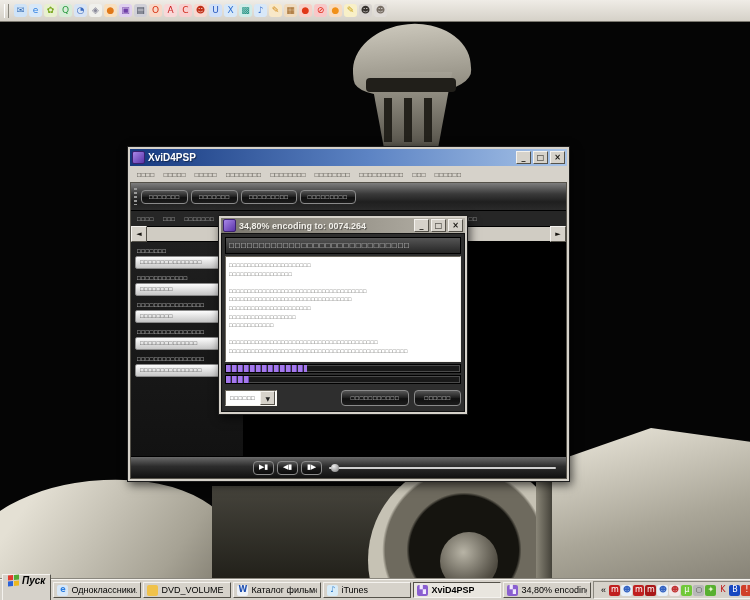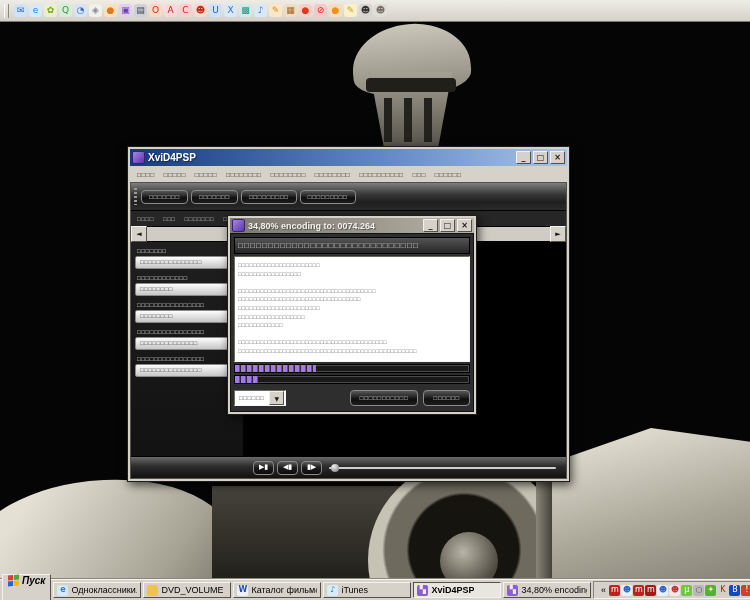--- a/index.html
+++ b/index.html
@@ -90,21 +90,21 @@
     display:flex;align-items:center;gap:3px;padding-left:122px;}
   .player-btn{width:21px;height:14px;background:linear-gradient(180deg,#585858,#1a1a1a 50%,#0c0c0c);
     border:1px solid #8a8a8a;border-radius:4px;color:#fff;font-size:7px;line-height:1;
     display:flex;align-items:center;justify-content:center;font-family:"DejaVu Sans",sans-serif;padding:0;}
   .seek{flex:1;position:relative;height:14px;margin:0 10px 0 4px;}
   .seek-track{position:absolute;left:0;right:0;top:6px;height:2px;background:#cfcfcf;border-radius:1px;}
   .seek-knob{position:absolute;left:2px;top:3px;width:8px;height:8px;border-radius:50%;
     background:radial-gradient(circle at 35% 30%,#eee,#777);}
 
   
-  #dialog{left:227px;top:215px;width:244px;height:194px;z-index:20;}
+  #dialog{left:218px;top:215px;width:244px;height:194px;z-index:20;}
   #dialog .titlebar{height:15px;}
   #dialog .title-text{font-size:9px;color:#f2f0ea;}
   .dialog-content{flex:1;background:#2e2e2e;border:1px solid #111;padding:3px;
     display:flex;flex-direction:column;gap:2px;overflow:hidden;}
   .dlg-header{height:15px;flex:0 0 auto;background:linear-gradient(180deg,#555,#262626);
     border:1px solid #000;color:#ddd;font-size:8px;letter-spacing:1.2px;line-height:15px;
     padding:0 3px;white-space:nowrap;overflow:hidden;}
   .dlg-log{flex:1;background:#fff;border:1px solid;border-color:#6e6a60 #f8f6f0 #f8f6f0 #6e6a60;
     padding:4px 3px;overflow:hidden;}
   .log-line{font-size:5.5px;line-height:8.6px;min-height:8.6px;color:#62625e;letter-spacing:.4px;white-space:nowrap;}

